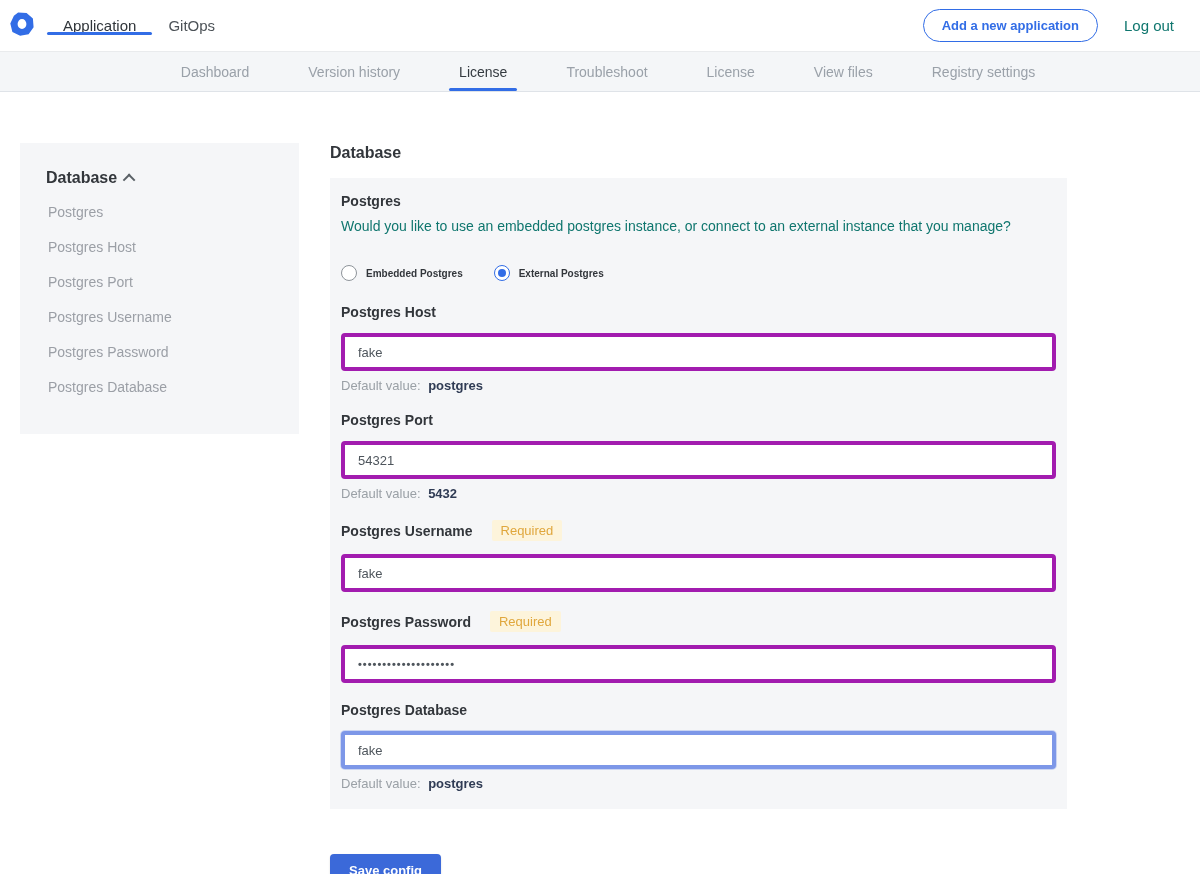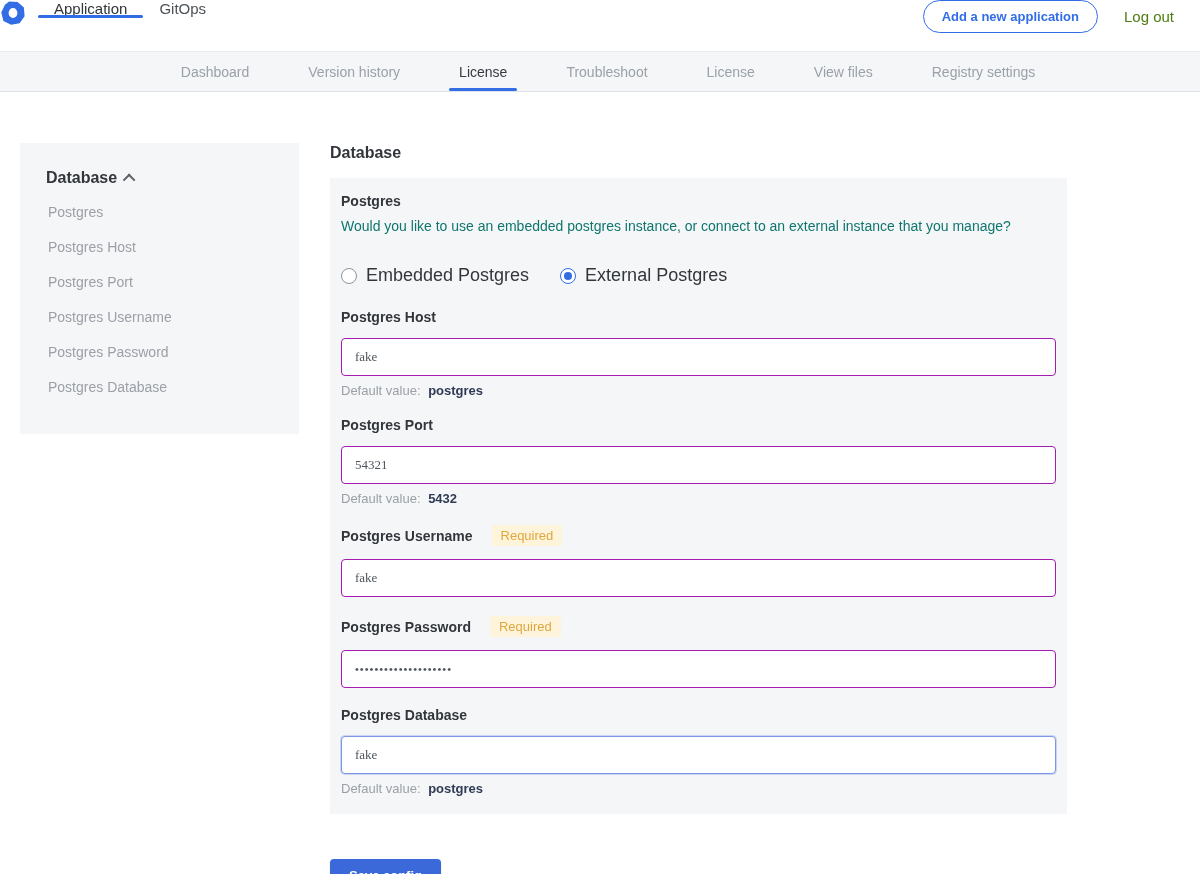--- a/index.html
+++ b/index.html
@@ -4,42 +4,42 @@
 <style>
   * { margin: 0; padding: 0; box-sizing: border-box; }
   body {
     width: 1200px; min-height: 874px;
     background: #ffffff;
     font-family: "Liberation Sans", sans-serif;
     color: #32363b;
   }
   
   .navbar {
-    height: 52px; display: flex; align-items: flex-start;
+    height: 52px; display: flex; align-items: center;
     border-bottom: 1px solid #e9ebed; background: #fff;
-    padding-right: 26px;
+    padding-left: 9px; padding-right: 26px;
   }
   .logo-wrap { display: flex; align-items: center; margin-right: 12px; cursor: pointer; }
   .nav-tabs { display: flex; align-items: stretch; }
   .nav-tab {
     display: flex; align-items: center; padding: 0 16px;
     font-size: 15px; color: #4c5257; position: relative; cursor: pointer;
   }
   .nav-tab.active { color: #30353a; }
   .nav-tab.active::after {
     content: ""; position: absolute; left: 0; right: 0; bottom: -1px;
     height: 3px; background: #326de6; border-radius: 2px;
   }
   .navbar-right { margin-left: auto; display: flex; align-items: center; gap: 26px; }
   .add-app-btn {
     border: 1px solid #326de6; color: #326de6; background: #fff;
     border-radius: 17px; padding: 8px 18px; font-size: 13px; font-weight: bold;
     font-family: "Liberation Sans", sans-serif; cursor: pointer;
   }
-  .logout { font-size: 15px; color: #4d7c0f; cursor: pointer; }
+  .logout { font-size: 15px; color: #0f766e; cursor: pointer; }
 
   
   .subnav {
     height: 40px; background: #f4f6f8; border-bottom: 1px solid #dfe3e8;
     display: flex; align-items: stretch; justify-content: center; gap: 59px; padding-left: 16px;
   }
   .subnav-tab {
     display: flex; align-items: center; font-size: 14px; color: #9aa1a9;
     position: relative; cursor: pointer;
   }
@@ -81,34 +81,34 @@
   .radio-option { display: flex; align-items: center; gap: 9px; cursor: pointer; }
   .radio-circle {
     width: 16px; height: 16px; border-radius: 50%;
     border: 1px solid #8e949a; background: #fff; position: relative; flex: 0 0 auto;
   }
   .radio-circle.checked { border-color: #326de6; }
   .radio-circle.checked::after {
     content: ""; position: absolute; left: 3px; top: 3px;
     width: 8px; height: 8px; border-radius: 50%; background: #326de6;
   }
-  .radio-label { font-size: 18px; font-weight: normal; color: #32363b; }
+  .radio-label { font-size: 10px; font-weight: bold; color: #32363b; }
 
   .field { margin-bottom: 19px; }
   .field:last-child { margin-bottom: 2px; }
   .field-label-row { display: flex; align-items: center; margin-bottom: 13px; }
   .field-label { font-size: 14px; font-weight: bold; color: #32363b; }
   .required-badge {
     margin-left: 19px; font-size: 13px; color: #e0a73d; background: #fdf4db;
     padding: 3px 9px; border-radius: 2px;
   }
   .text-input {
-    width: 100%; height: 38px; border: 1px solid #a21caf; border-radius: 4px;
+    width: 100%; height: 38px; border: 4px solid #a21caf; border-radius: 4px;
     background: #fff; padding: 0 13px; font-size: 13px; color: #4e555c;
-    font-family: Liberation Serif, serif; outline: none; display: block;
+    font-family: Liberation Sans, sans-serif; outline: none; display: block;
   }
   .text-input.focused {
     border-color: #7d97e8; box-shadow: 0 0 0 1px rgba(125,151,232,0.35);
   }
   .text-input.masked { font-weight: bold; letter-spacing: 1px; font-size: 11px; }
   .default-hint { margin-top: 7px; font-size: 13px; color: #9aa0a6; }
   .hint-value { font-weight: bold; color: #2f3b54; margin-left: 4px; }
 
   .save-btn {
     margin-top: 45px; margin-left: 0; background: #3b69d9; color: #fff;

